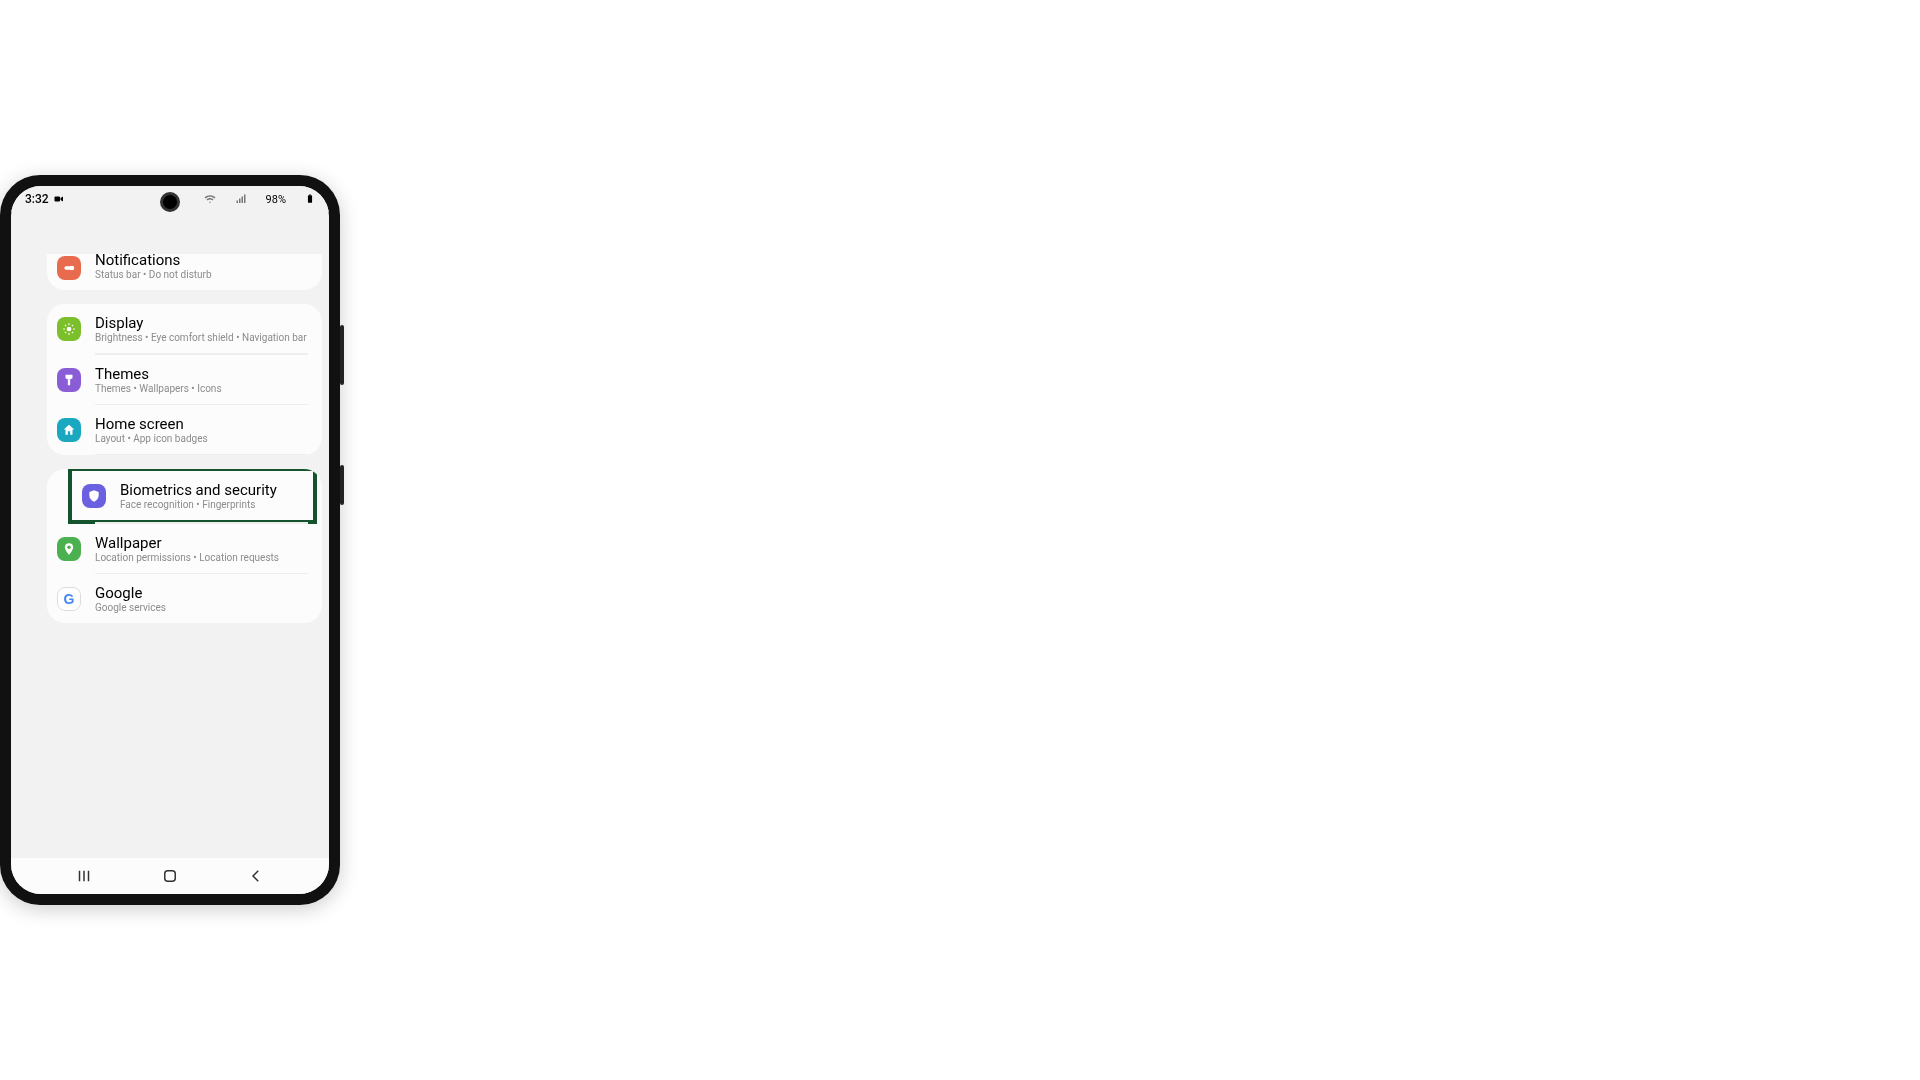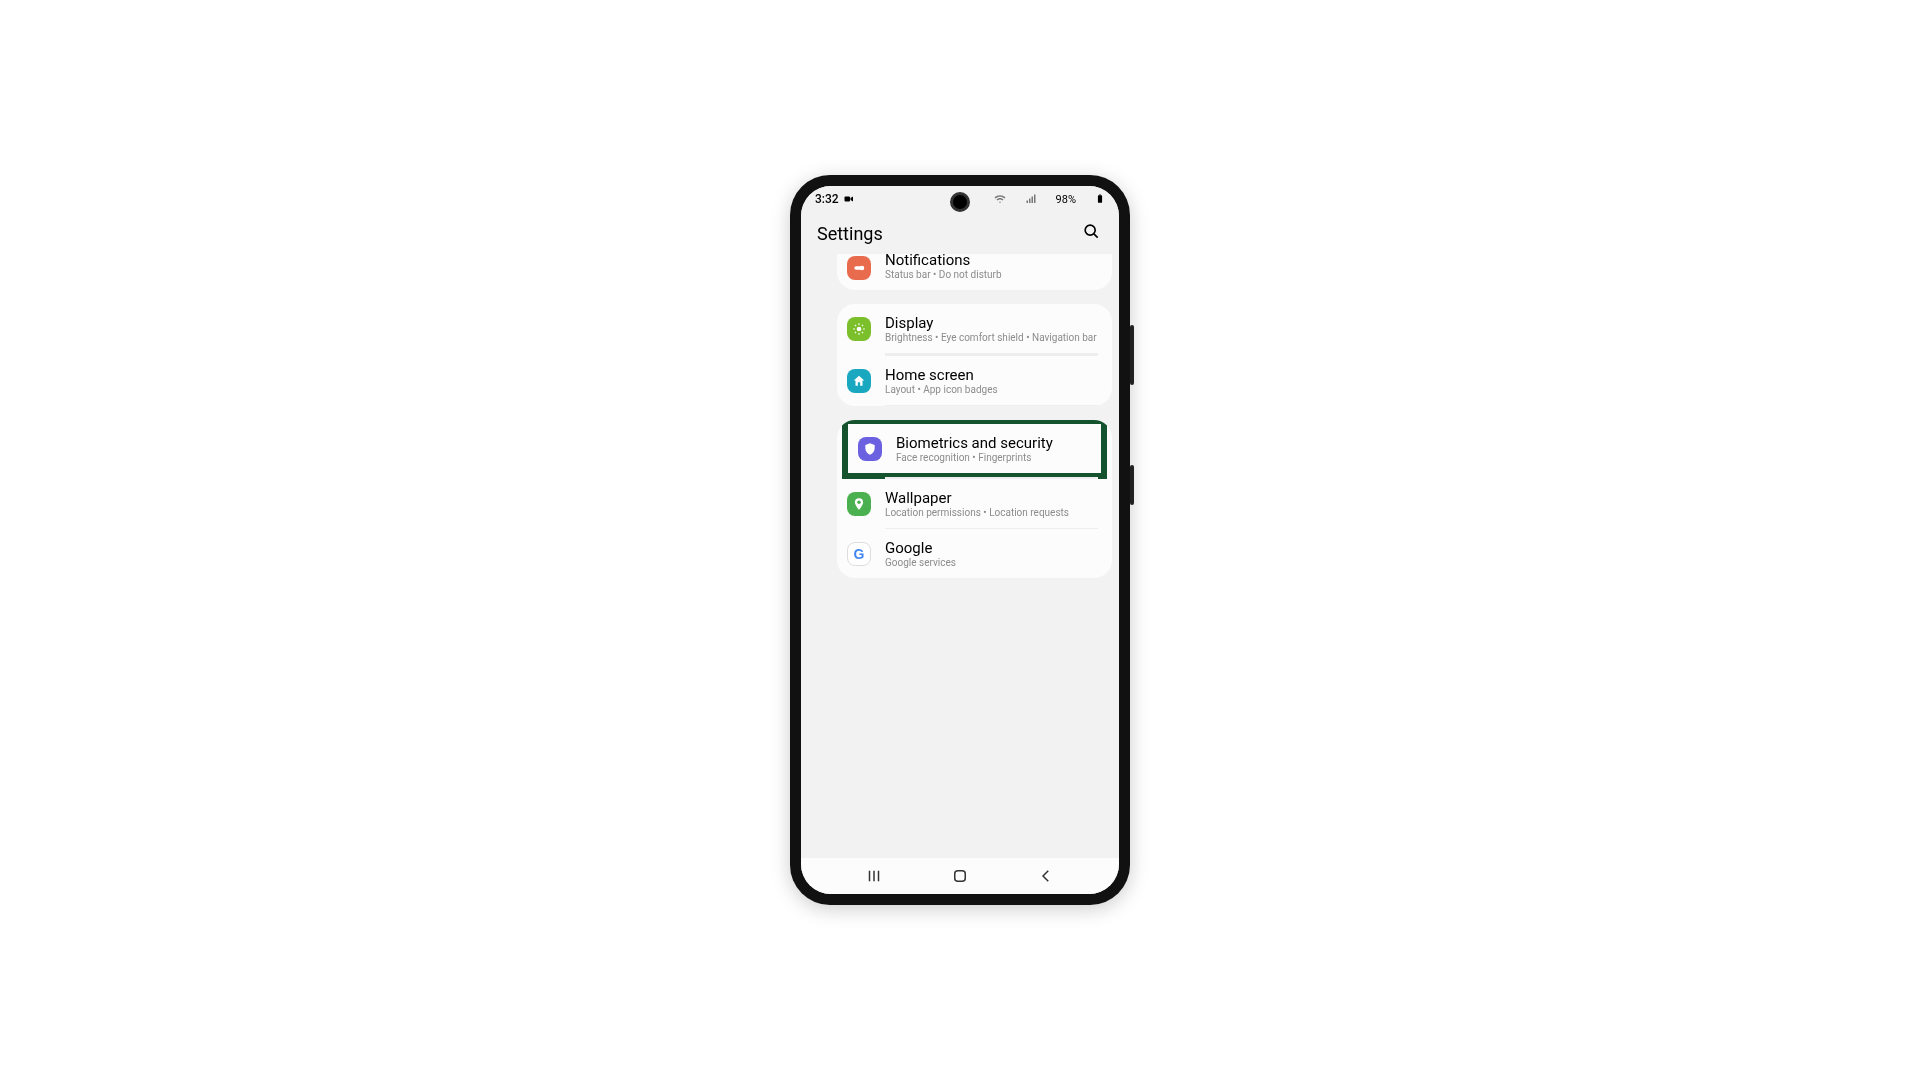--- a/index.html
+++ b/index.html
@@ -4,21 +4,21 @@
 <style>
   * { margin: 0; padding: 0; box-sizing: border-box; }
   html, body { width: 1920px; height: 1080px; background: #fff; font-family: -apple-system, BlinkMacSystemFont, "Segoe UI", Roboto, Arial, sans-serif; }
 
   .stage {
     position: relative;
     width: 1920px;
     height: 1080px;
     display: flex;
     align-items: center;
-    justify-content: center;
+    justify-content: flex-start;
     border-radius: 30px;
   }
 
   .phone-frame {
     width: 340px;
     height: 730px;
     background: #111;
     border-radius: 40px;
     padding: 11px;
     box-shadow: 0 4px 20px rgba(0,0,0,0.2);
@@ -115,23 +115,23 @@
     border-radius: 8px;
     display: flex; align-items: center; justify-content: center;
   }
   .icon-badge svg { width: 14px; height: 14px; }
 
   .row-texts { display: flex; flex-direction: column; min-width: 0; }
   .row-title { font-size: 15px; color: #000; }
   .row-sub { font-size: 10px; color: #8c8c8c; white-space: nowrap; overflow: hidden; text-overflow: ellipsis; }
 
   .hl {
-    border: 6px solid #14532d;
+    border: 4px solid #14532d;
     border-radius: 0;
-    margin: -2px 5px -2px 5px;
+    margin: -2px 5px -2px 21px;
   }
 
   .navbar {
     position: absolute;
     bottom: 0; left: 0; right: 0;
     height: 36px;
     background: #fcfcfc;
     display: flex;
     align-items: center;
     justify-content: space-around;
@@ -186,31 +186,20 @@
           <span style="font-size:11px;">98%</span>
           <span>
             <svg viewBox="0 0 24 24" width="10" height="14" fill="#000">
                 <rect x="7" y="3" width="10" height="18" rx="2"></rect>
                 <rect x="10" y="1" width="4" height="2"></rect>
               </svg>
           </span>
         </div>
       </div>
 
-      <div class="appbar">
-        <div class="title">Settings</div>
-        <div class="search-btn">
-          <span>
-            <svg viewBox="0 0 24 24" width="20" height="20" fill="none" stroke="#000" stroke-width="2">
-                <circle cx="11" cy="11" r="6"></circle>
-                <line x1="20" y1="20" x2="15.5" y2="15.5"></line>
-              </svg>
-          </span>
-        </div>
-      </div>
 
       <div class="content" id="content">
           <div class="card first cut-top">
             <div class="row">
               <div class="icon-badge bg-notif">
                 <svg viewBox="0 0 24 24" fill="#fff">
                   <rect x="4" y="9" width="16" height="6" rx="3"></rect>
                   <circle cx="17" cy="12" r="4"></circle>
                 </svg>
               </div>
@@ -237,20 +226,32 @@
                   </g>
                 </svg>
               </div>
               <div class="row-texts">
                 <div class="row-title">Display</div>
                 <div class="row-sub">Brightness  •  Eye comfort shield  •  Navigation bar</div>
               </div>
             </div>
             <div class="sep"></div>
             <div class="sep"></div>
+            <div class="row">
+              <div class="icon-badge bg-themes">
+                <svg viewBox="0 0 24 24" fill="#fff">
+                  <path d="M6 3h12v6l-6 3-6-3V3z"></path>
+                  <rect x="10" y="11" width="4" height="10" rx="1"></rect>
+                </svg>
+              </div>
+              <div class="row-texts">
+                <div class="row-title">Themes</div>
+                <div class="row-sub">Themes  •  Wallpapers  •  Icons</div>
+              </div>
+            </div>
             <div class="sep"></div>
             <div class="row">
               <div class="icon-badge bg-home">
                 <svg viewBox="0 0 24 24" fill="#fff">
                   <path d="M12 3l9 8h-3v9h-4v-6h-4v6H6v-9H3l9-8z"></path>
                 </svg>
               </div>
               <div class="row-texts">
                 <div class="row-title">Home screen</div>
                 <div class="row-sub">Layout  •  App icon badges</div>

